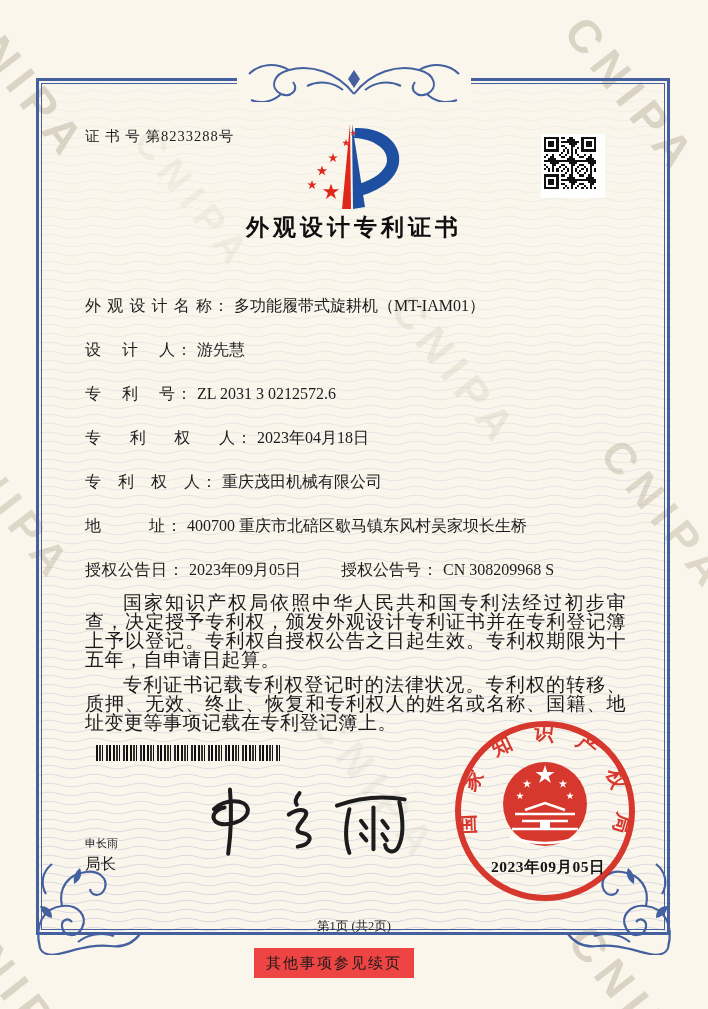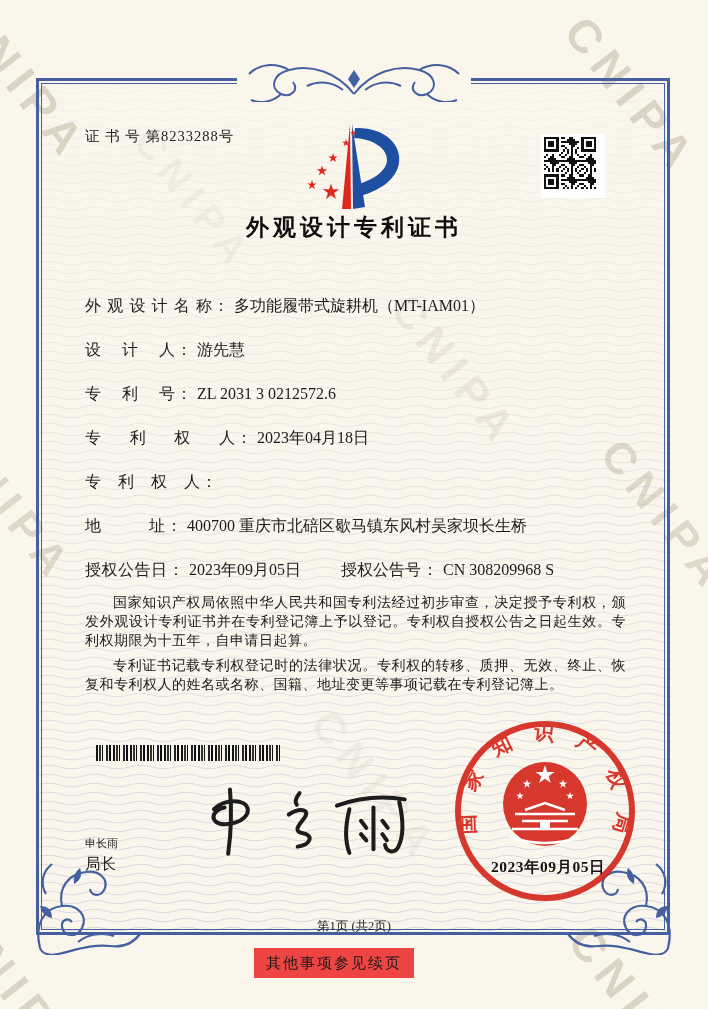--- a/index.html
+++ b/index.html
@@ -38,21 +38,21 @@
     position:absolute;left:0;top:212px;width:100%;text-align:center;
     font-size:23px;font-weight:700;letter-spacing:4px;color:#0f0f0f;
   }
   .fields{position:absolute;left:85px;top:296px;width:545px;}
   .frow{display:flex;align-items:center;height:20px;margin-bottom:24px;font-size:16px;color:#1d1d1d;}
   .flabel{display:inline-block;text-align:justify;text-align-last:justify;}
   .fcolon{margin-left:1px;}
   .fvalue{margin-left:5px;}
   .grant-label{margin-left:40px;}
   .paras{position:absolute;left:85px;top:593px;width:541px;color:#1a1a1a;}
-  .paras p{margin:0 0 6px 0;text-indent:2em;font-size:14px;line-height:19px;text-align:justify;letter-spacing:0.5px;}
+  .paras p{margin:0 0 6px 0;text-indent:2em;font-size:19px;line-height:19px;text-align:justify;letter-spacing:0.5px;}
   .barcode{
     position:absolute;left:96px;top:745px;width:184px;height:16px;
     background:repeating-linear-gradient(90deg,
       #141414 0 2px,#f7f3e8 2px 3px,#32332e 3px 5px,#f7f3e8 5px 6px,
       #101010 6px 7px,#f7f3e8 7px 10px,#20242c 10px 12px,#f7f3e8 12px 13px,
       #0d0d0d 13px 15px,#f7f3e8 15px 17px);
   }
   .sign-title{position:absolute;left:85px;top:810px;font-size:15.5px;color:#161616;margin-top:44px;}
   .sign-name{position:absolute;left:85px;top:836px;font-size:11px;color:#161616;}
   .signature{position:absolute;left:205px;top:780px;}
@@ -501,20 +501,21 @@
         <span class="fvalue">ZL 2031 3 0212572.6</span>
       </div>
       <div class="frow">
         <span class="flabel" style="width:150px">专利权人</span>
           <span class="fcolon">：</span>
         <span class="fvalue">2023年04月18日</span>
       </div>
       <div class="frow">
         <span class="flabel" style="width:115px">专利权人</span>
           <span class="fcolon">：</span>
+        <span class="fvalue">重庆茂田机械有限公司</span>
       </div>
       <div class="frow">
         <span class="flabel" style="width:80px">地址</span>
           <span class="fcolon">：</span>
         <span class="fvalue">400700 重庆市北碚区歇马镇东风村吴家坝长生桥</span>
       </div>
       <div class="frow">
         <span class="flabel" style="width:82px">授权公告日</span>
           <span class="fcolon">：</span>
         <span class="fvalue">2023年09月05日</span>

